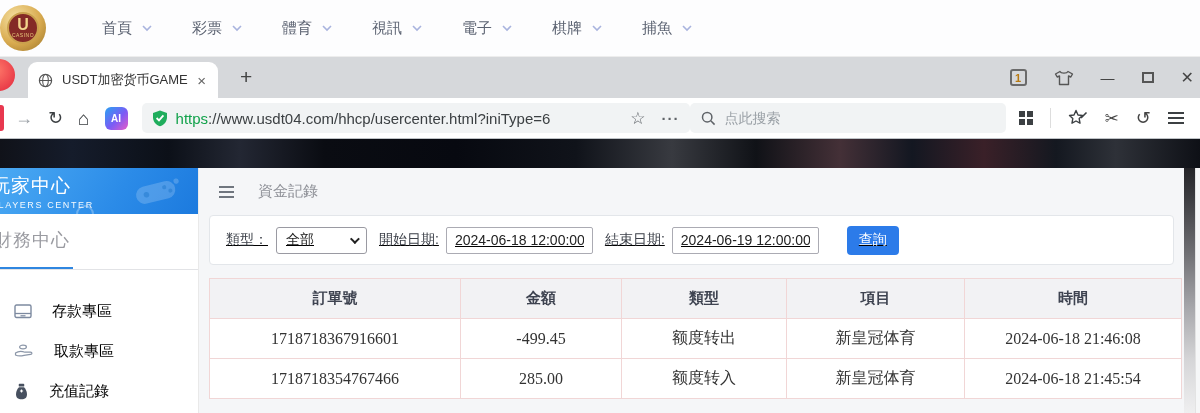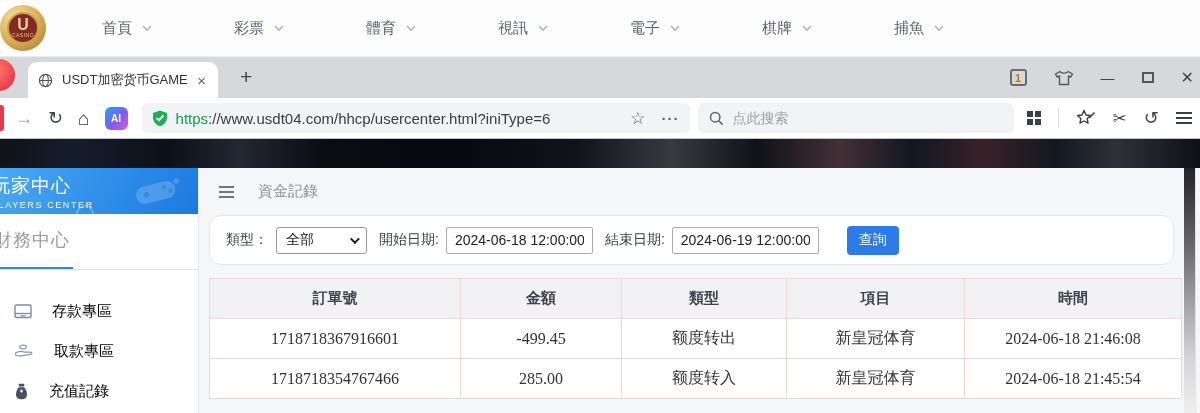--- a/index.html
+++ b/index.html
@@ -14,21 +14,21 @@
     background:radial-gradient(circle at 35% 30%, #f6e2a4, #d9ab50 55%, #9a7226);
     display:flex; align-items:center; justify-content:center; position:relative; }
   .coin-inner { width:32px; height:32px; border-radius:50%; background:#842a26;
     display:flex; flex-direction:column; align-items:center; justify-content:center;
     border:2px solid #caa14e; }
   .coin-u { color:#f2d48c; font-weight:bold; font-size:16px; line-height:14px; }
   .coin-sub { color:#e9c97c; font-size:5px; letter-spacing:.5px; }
   .logo-text { margin-left:8px; font-size:24px; font-weight:800; letter-spacing:.5px;
     background:linear-gradient(180deg,#ddba7e 20%,#a87e46 80%);
     -webkit-background-clip:text; background-clip:text; color:transparent; }
-  .site-nav { display:flex; margin-left:56px; gap:81px; }
+  .site-nav { display:flex; margin-left:56px; gap:39px; }
   .nav-item { display:flex; align-items:center; gap:9px; color:#5c6372; font-size:15px; cursor:pointer; }
   .chev { width:12px; height:8px; }
 
   
   .tab-strip { height:41px; background:#d6d8db; position:relative; }
   .browser-logo { position:absolute; left:-17px; top:2px; width:32px; height:32px; border-radius:50%;
     background:radial-gradient(circle at 40% 35%, #ff7a6a, #e2273d); }
   .tab { position:absolute; left:28px; top:5px; width:190px; height:36px; background:#fff;
     border-radius:9px 9px 0 0; display:flex; align-items:center; padding:0 10px; cursor:pointer; }
   .tab-title { flex:1; margin-left:9px; font-size:13px; color:#333; white-space:nowrap; overflow:hidden; }
@@ -52,21 +52,21 @@
   .ai-box { margin-left:15px; width:23px; height:23px; border-radius:6px;
     background:linear-gradient(135deg,#2aa2f2,#7b5bf5 55%,#e85bc8);
     color:#fff; font-size:10px; font-weight:bold; display:flex; align-items:center; justify-content:center; cursor:pointer; }
   .url-box { margin-left:14px; width:548px; height:30px; background:#f1f3f4; border-radius:5px;
     display:flex; align-items:center; padding:0 10px; cursor:text; }
   .url-proto { margin-left:8px; font-size:15px; color:#12a24b; }
   .url-rest { font-size:15px; color:#3c4043; white-space:nowrap; }
   .url-right { margin-left:auto; display:flex; align-items:center; gap:16px; }
   .star-glyph { font-size:17px; color:#5f6368; cursor:pointer; }
   .dots { font-size:15px; font-weight:bold; color:#5f6368; letter-spacing:1px; cursor:pointer; }
-  .search-box { margin-left:8px; width:316px; height:30px; background:#f1f3f4; border-radius:5px;
+  .search-box { margin-left:0; width:316px; height:30px; background:#f1f3f4; border-radius:5px;
     display:flex; align-items:center; padding:0 11px; }
   .search-box input { flex:1; margin-left:9px; border:none; outline:none; background:transparent;
     font-size:14px; color:#333; font-family:"Liberation Sans","DejaVu Sans",sans-serif; }
   .search-box input::placeholder { color:#9aa0a6; }
   .addr-icons { display:flex; align-items:center; gap:17px; margin-left:13px; }
   .grid-icon { display:grid; grid-template-columns:6px 6px; grid-template-rows:6px 6px; gap:2px; cursor:pointer; }
   .grid-icon span { background:#3c4043; }
   .v-div { width:1px; height:20px; background:#ddd; }
   .bars { display:flex; flex-direction:column; gap:3px; cursor:pointer; }
   .bars span { width:16px; height:2px; background:#3c4043; }
@@ -93,21 +93,21 @@
   .side-item { height:40px; display:flex; align-items:center; padding-left:14px; cursor:pointer; }
   .side-item .lbl { margin-left:20px; font-size:15px; color:#000000; }
 
   .main { position:absolute; left:198px; top:29px; width:986px; height:245px;
     background:#f5f6f8; border-left:1px solid #e9e9e9; overflow:hidden; }
   .main-title-row { display:flex; align-items:center; gap:24px; padding:14px 0 0 20px; }
   .mini-bars { display:flex; flex-direction:column; gap:3px; }
   .mini-bars span { width:15px; height:2px; background:#70767f; }
   .main-title { font-size:15px; color:#8e9097; }
   .filter-box { margin:14px 10px 0 10px; height:50px; background:#fff; border:1px solid #e3e6ea;
-    border-radius:12px; display:flex; align-items:center; padding-left:16px; }
+    border-radius:4px; display:flex; align-items:center; padding-left:16px;text-decoration:underline; }
   .f-label { font-size:14px; color:#3c4049; }
   .select-fake { margin-left:8px; width:91px; height:27px; border:1px solid #9a9aa2; border-radius:3px;
     background:#fff; display:flex; align-items:center; padding:0 9px; font-size:14px; color:#222; cursor:pointer; }
   .select-chev { margin-left:auto; width:7px; height:7px; border-right:2px solid #222;
     border-bottom:2px solid #222; transform:rotate(45deg) translateY(-2px); }
   .date-input { margin-left:7px; width:147px; height:27px; border:1px solid #ababb3; border-radius:2px;
     padding:0 8px; font-size:14px; color:#222; outline:none;
     font-family:"Liberation Sans","DejaVu Sans",sans-serif; }
   .gap-l { margin-left:12px; }
   .query-btn { margin-left:28px; width:52px; height:29px; background:#2c7be9; border:none; border-radius:4px;

